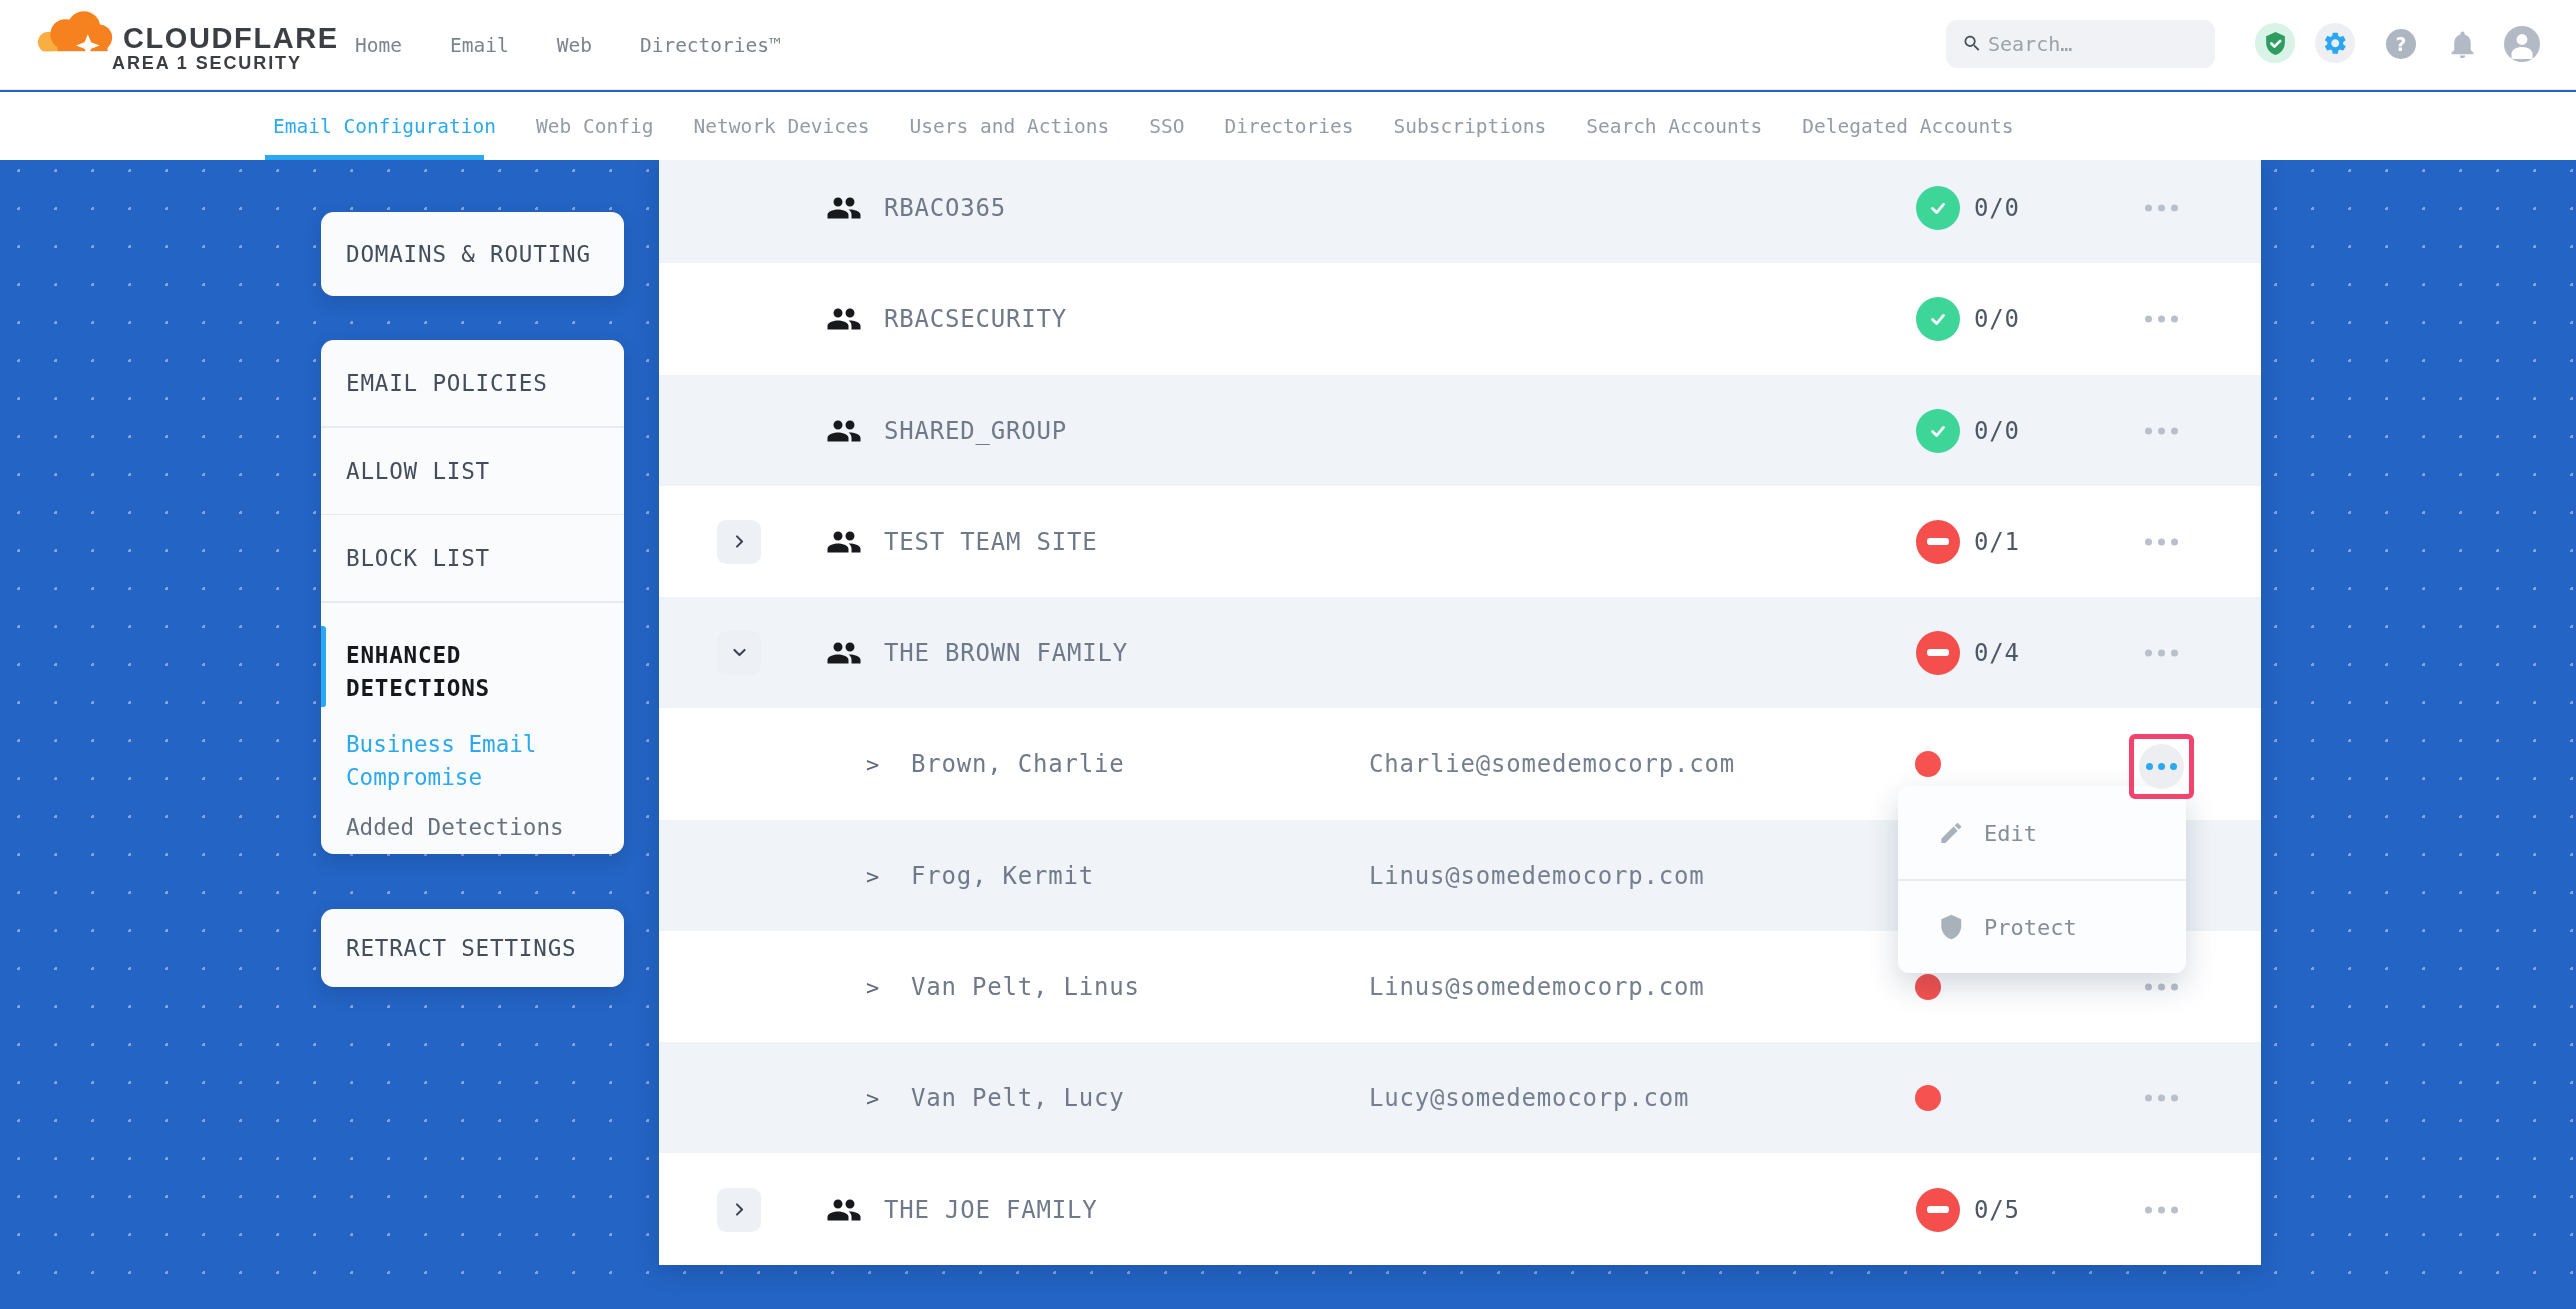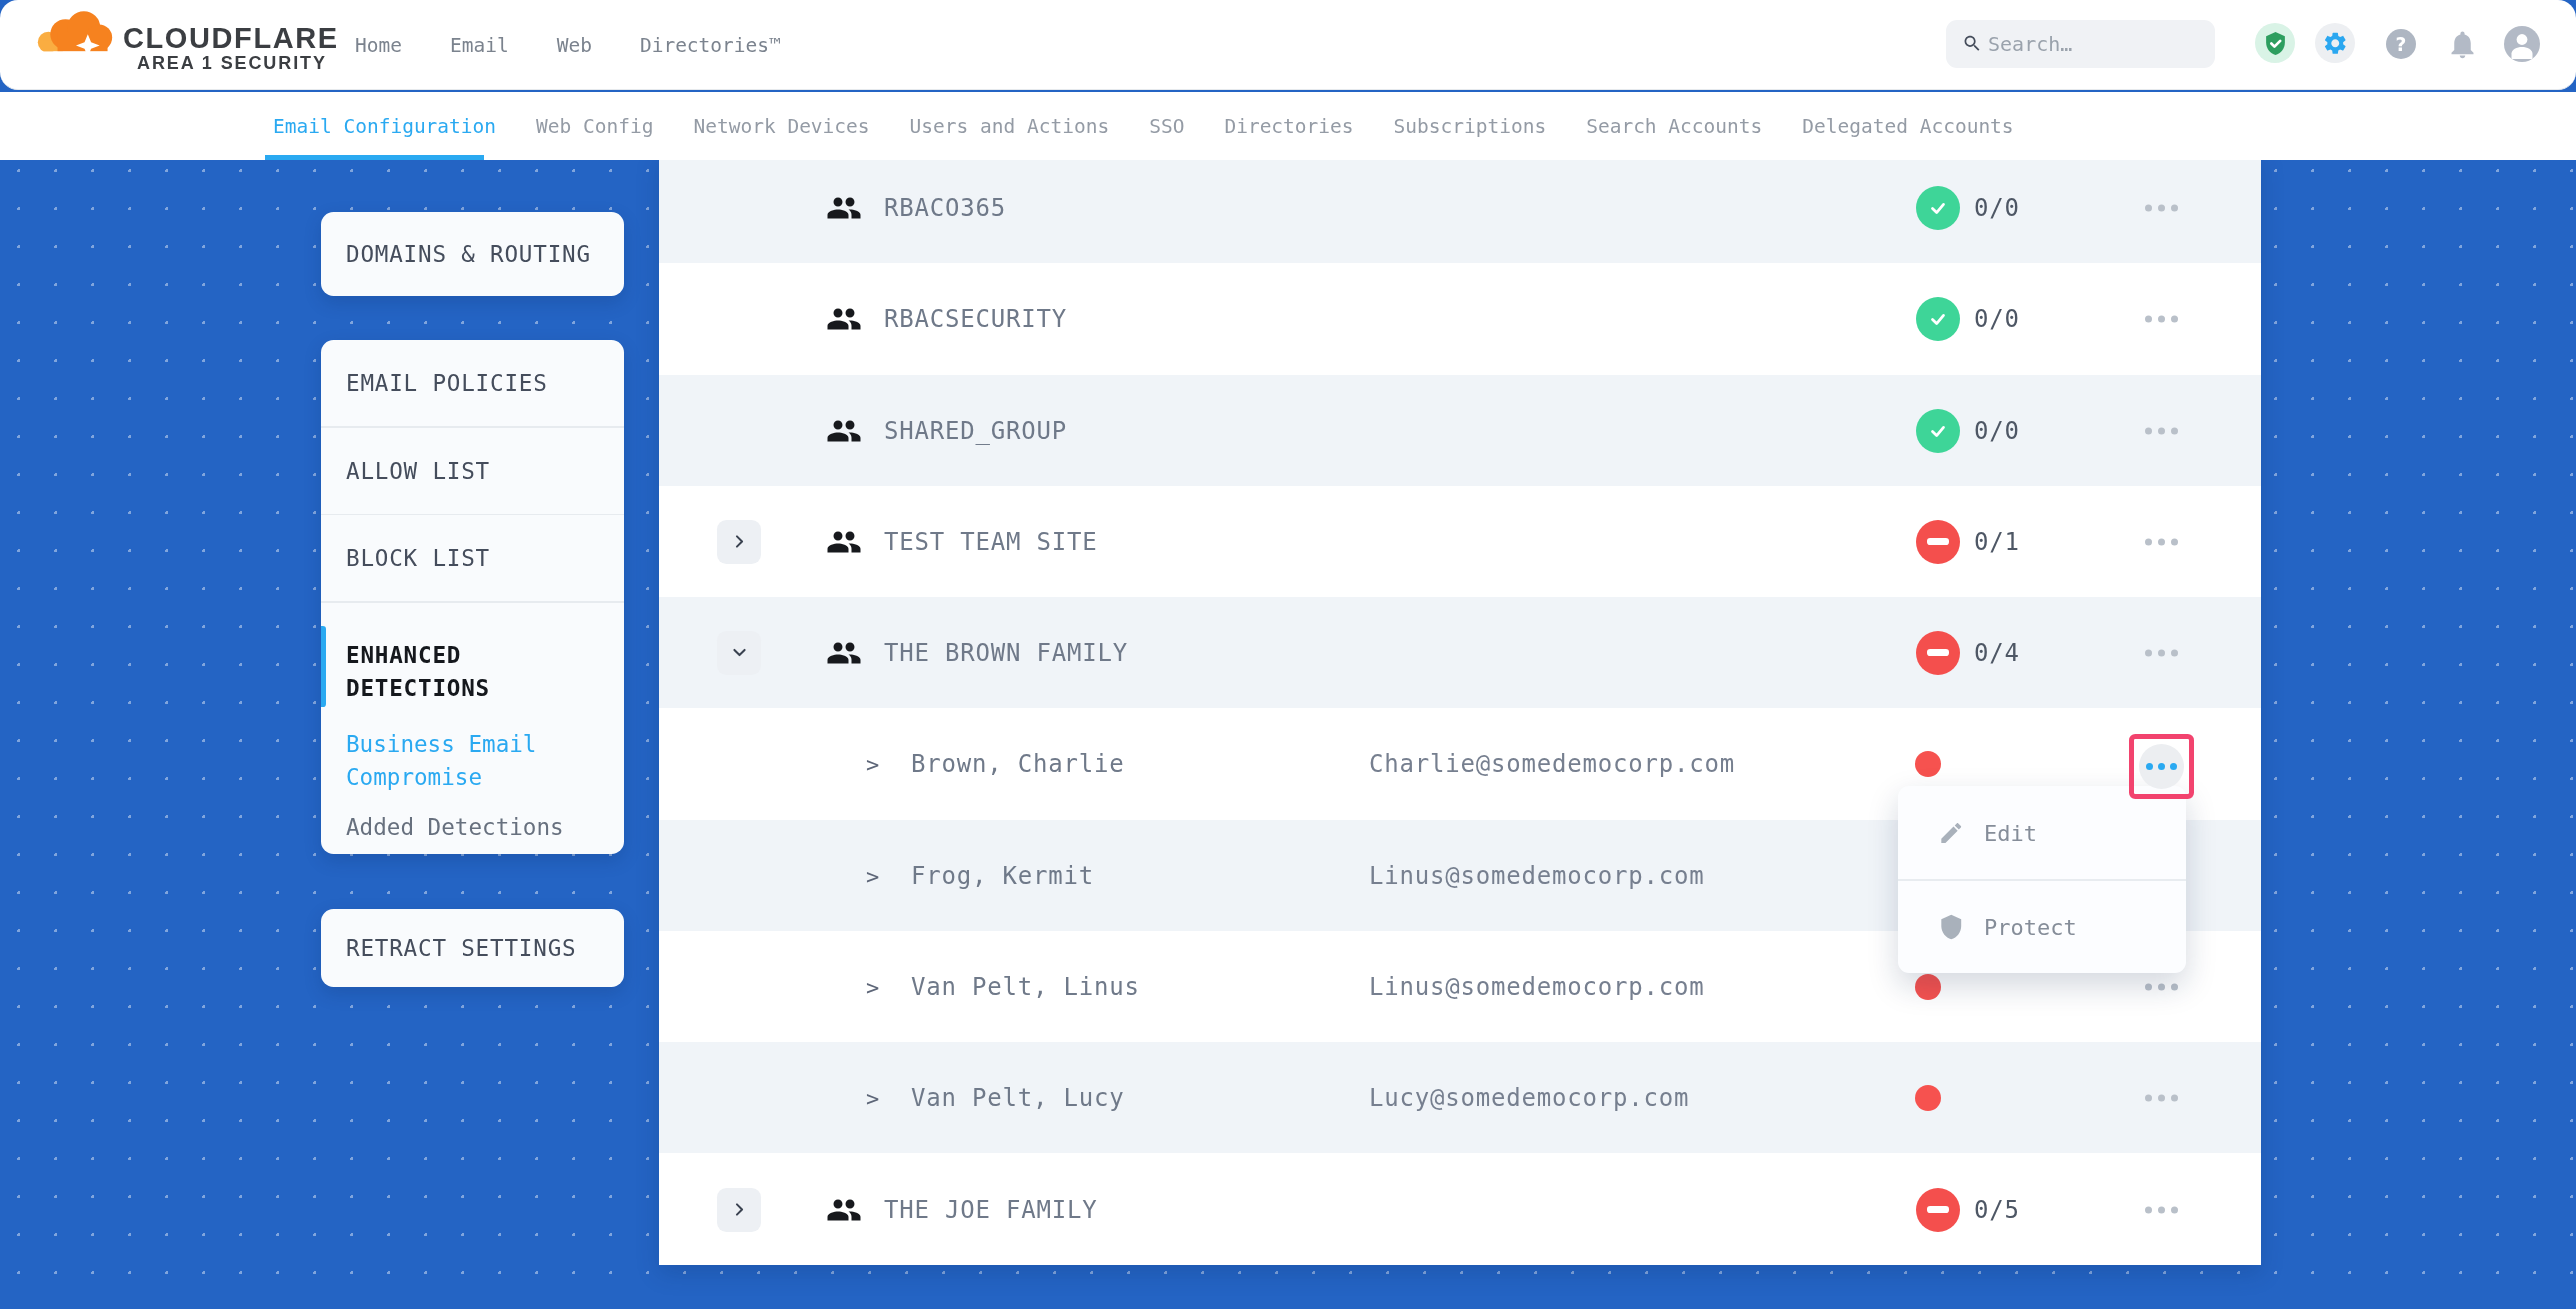--- a/index.html
+++ b/index.html
@@ -12,31 +12,31 @@
   
   .stage {
     position:absolute; inset:0; z-index:0;
     background-color:#2464c4;
     background-image: radial-gradient(2.3px 2.6px at 18.7px 18.7px, rgba(255,255,255,.42) 0 60%, transparent 70%);
     background-size:37px 38px;
   }
   
   .topbar {
     position:absolute; left:0; top:0; width:2576px; height:90px;
-    background:#ffffff; z-index:30; border-bottom:1.6px solid #e6e9ec;border-radius:18px;
+    background:#ffffff; z-index:30; border-bottom:1.6px solid #e6e9ec;
   }
   .logo { position:absolute; left:31px; top:4.7px; width:405px; height:78px; }
   .logo-cloud { position:absolute; left:0; top:3.1px; }
   .wordmark {
     position:absolute; left:92px; top:17px;
     font-family:"Liberation Sans", sans-serif; font-weight:bold;
     font-size:29px; letter-spacing:1.6px; color:#3b3e42;
   }
   .tagline {
-    position:absolute; left:106px; top:48px;
+    position:absolute; left:81px; top:48px;
     font-family:"Liberation Sans", sans-serif; font-weight:bold;
     font-size:18px; letter-spacing:1.9px; color:#3b3e42;
   }
   .topnav { position:absolute; left:355px; top:0; height:90px; display:flex; align-items:center; gap:48px; }
   .topnav-item { font-size:19.5px; color:#7b838e; cursor:pointer; white-space:nowrap; }
   .search {
     position:absolute; left:1946px; top:19.5px; width:269px; height:48px;
     background:#f0f2f5; border-radius:11px; display:flex; align-items:center; padding:0 15.6px;
   }
   .search input {

